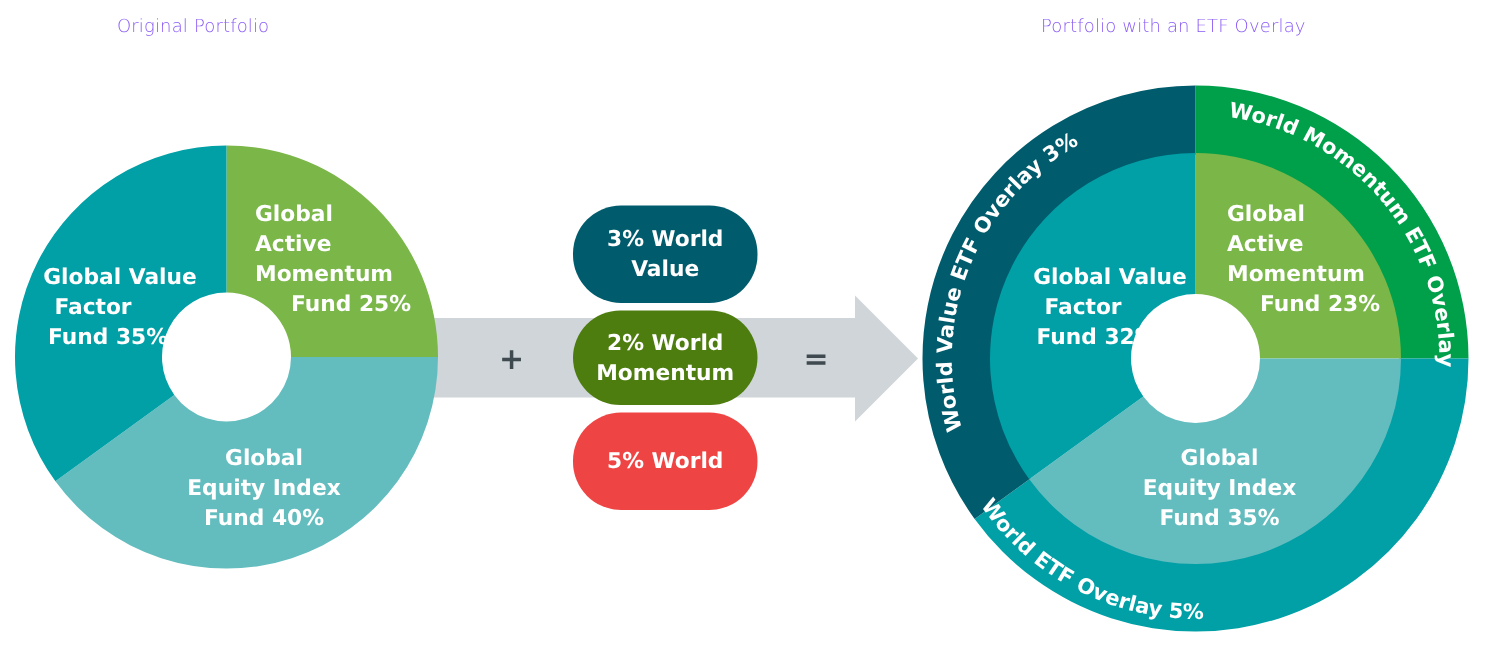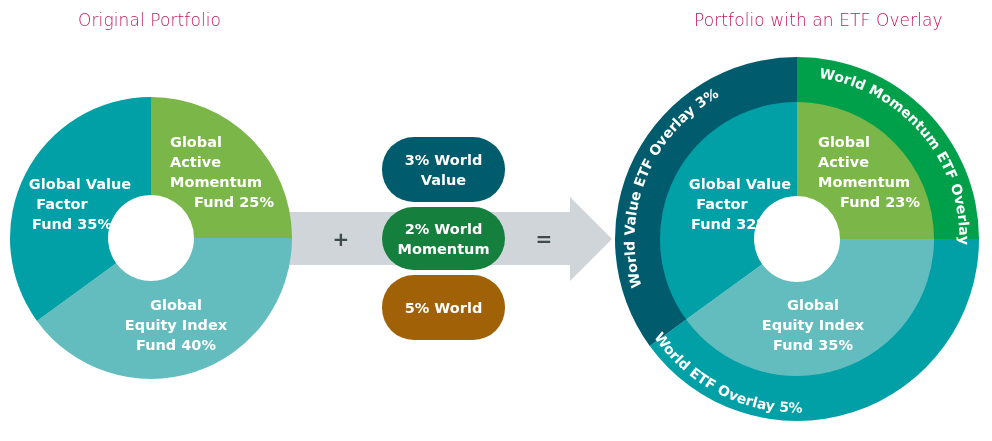--- a/index.html
+++ b/index.html
@@ -1,18 +1,18 @@
 <!DOCTYPE html>
 <html><head>
   <meta charset="utf-8">
   <style>
     html, body { margin: 0; padding: 0; background: #ffffff; }
     body { width: 992px; height: 441px; position: relative; overflow: hidden;
            font-family: "Liberation Sans", "DejaVu Sans", sans-serif; }
-    .title { position: absolute; top: 10px; font-size: 17px; color: #be185d; font-family: "DejaVu Sans", sans-serif; font-weight: 300; letter-spacing: 0.1px; }
+    .title { position: absolute; top: 10px; font-size: 12px; color: #8b5cf6; font-family: "DejaVu Sans", sans-serif; font-weight: 300; letter-spacing: 0.1px; }
     #title-left { left: 78px; }
     #title-right { left: 694px; }
     svg#diagram { position: absolute; left: 0; top: 0; }
     .lbl { fill: #ffffff; font-family: "DejaVu Sans", sans-serif; font-size: 14.5px; font-weight: 600; }
     .box { position: absolute; left: 382px; width: 123px; display: flex; align-items: center; justify-content: center;
            text-align: center; color: #ffffff; font-family: "DejaVu Sans", sans-serif; font-size: 14.5px; font-weight: 600; line-height: 20px; white-space: pre-line; border-radius: 32px; }
     .op { fill: #3e4a50; font-family: "DejaVu Sans", sans-serif; font-size: 20px; font-weight: 700; }
     .ring-lbl { fill: #ffffff; font-family: "DejaVu Sans", sans-serif; font-size: 14px; font-weight: 600; }
   </style>
 </head>
@@ -53,15 +53,15 @@
       <text class="ring-lbl"><textPath href="#rp-mom" startOffset="2%">World Momentum ETF Overlay 2%</textPath></text>
       <text class="ring-lbl"><textPath href="#rp-world" startOffset="6%">World ETF Overlay 5%</textPath></text>
       <text class="ring-lbl"><textPath href="#rp-value" startOffset="3%">World Value ETF Overlay 3%</textPath></text>
     </g>
   <text class="op" x="341" y="246" text-anchor="middle">+</text>
   <text class="op" x="544" y="246" text-anchor="middle">=</text>
 </svg>
 
 <div class="box" id="box0" style="top: 137px; height: 65px; background: rgb(0, 92, 108);">3% World
 Value</div>
-<div class="box" id="box1" style="top: 207px; height: 63px; background: #15803d;">2% World
+<div class="box" id="box1" style="top: 207px; height: 63px; background: #4d7c0f;">2% World
 Momentum</div>
-<div class="box" id="box2" style="top: 275px; height: 65px; background: #a16207;">5% World</div>
+<div class="box" id="box2" style="top: 275px; height: 65px; background: #ef4444;">5% World</div>
 
 </body></html>

